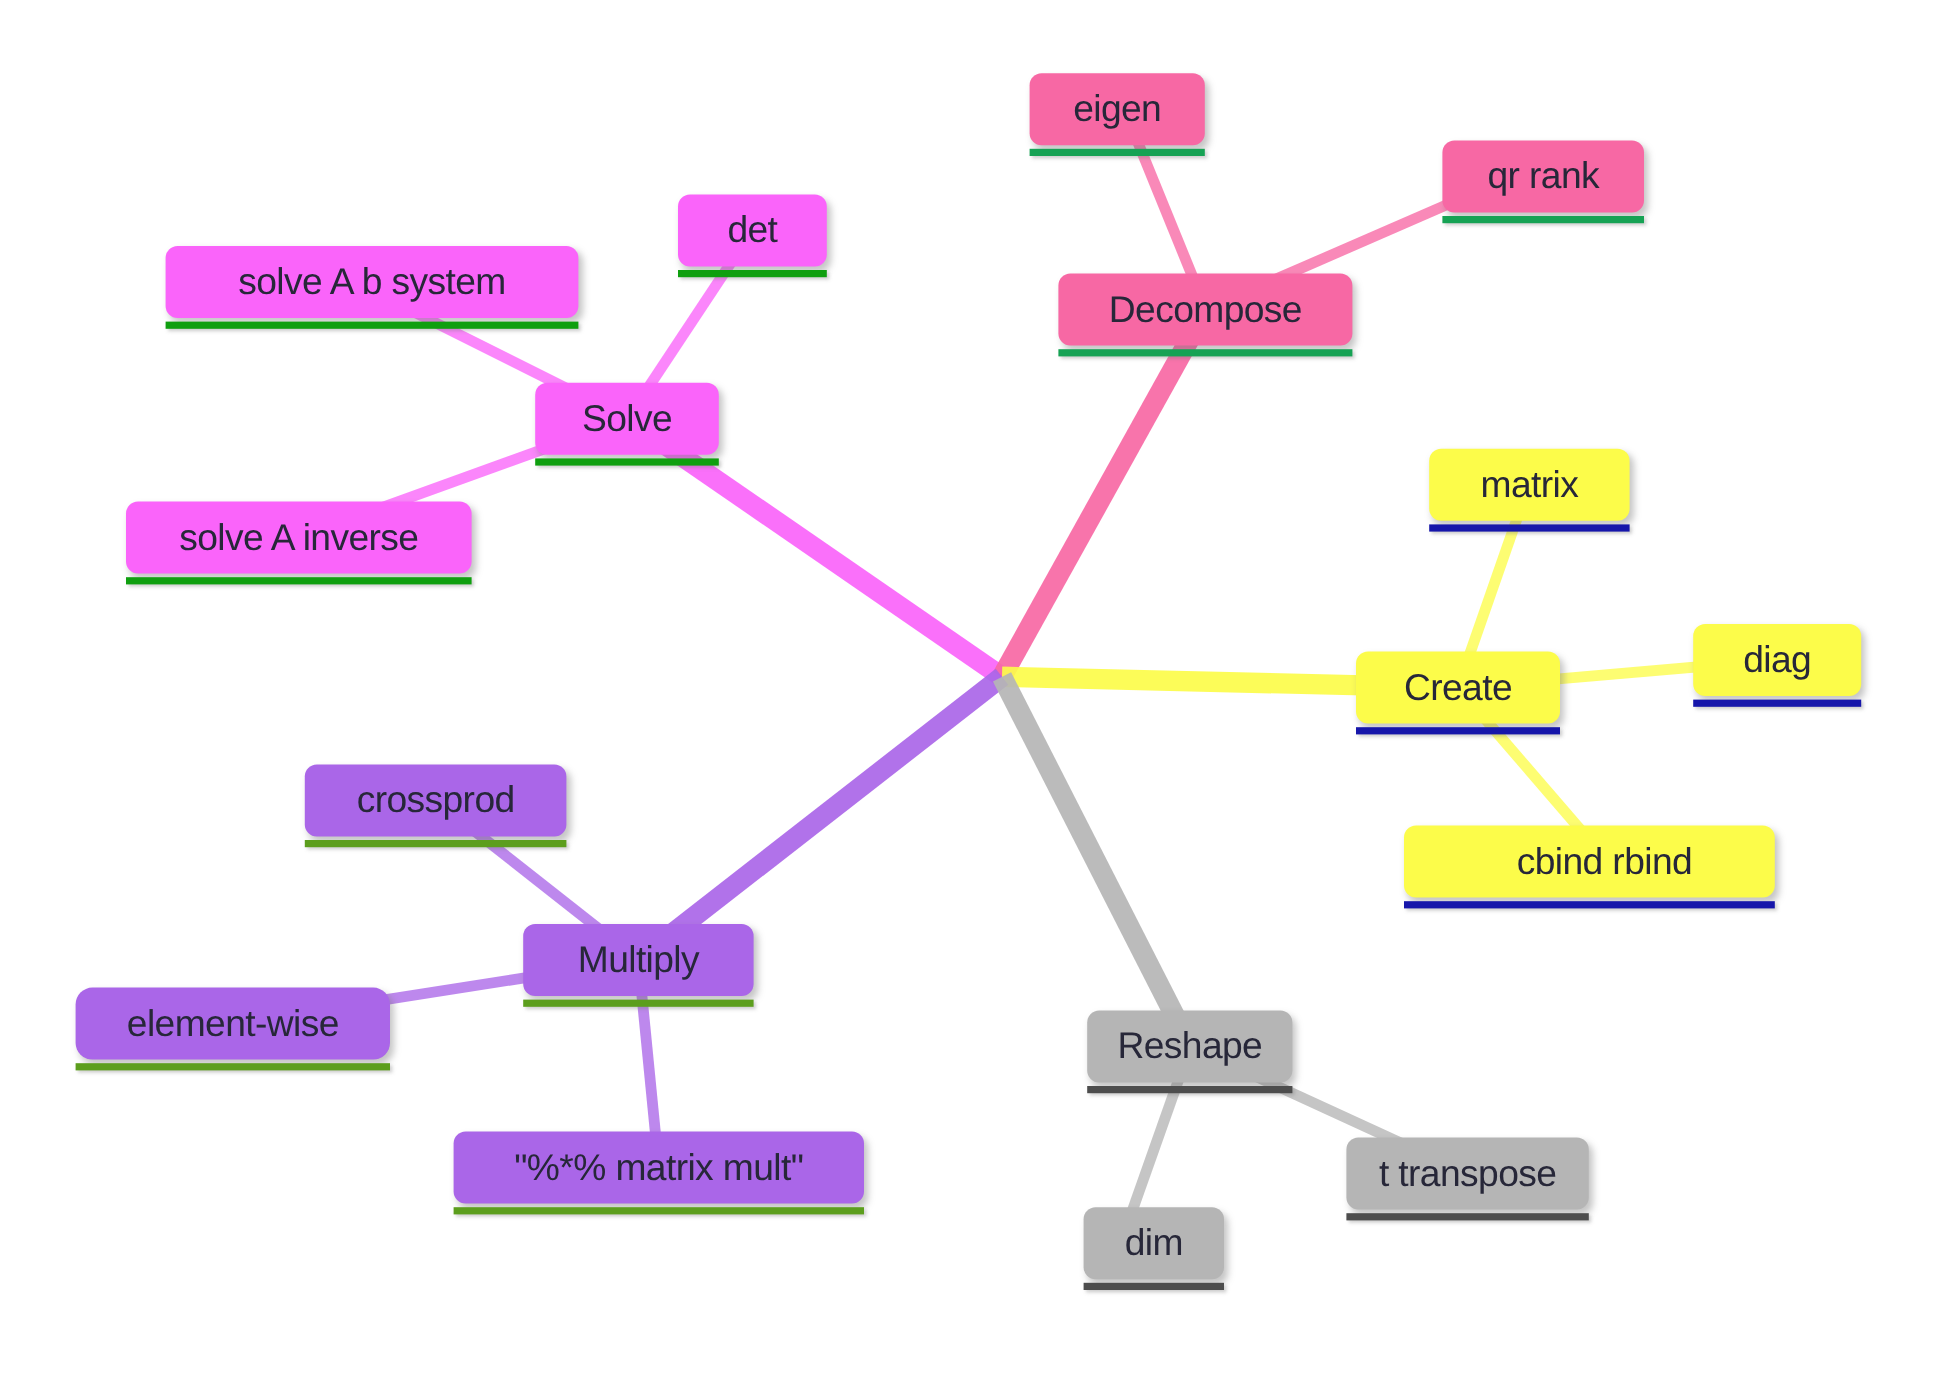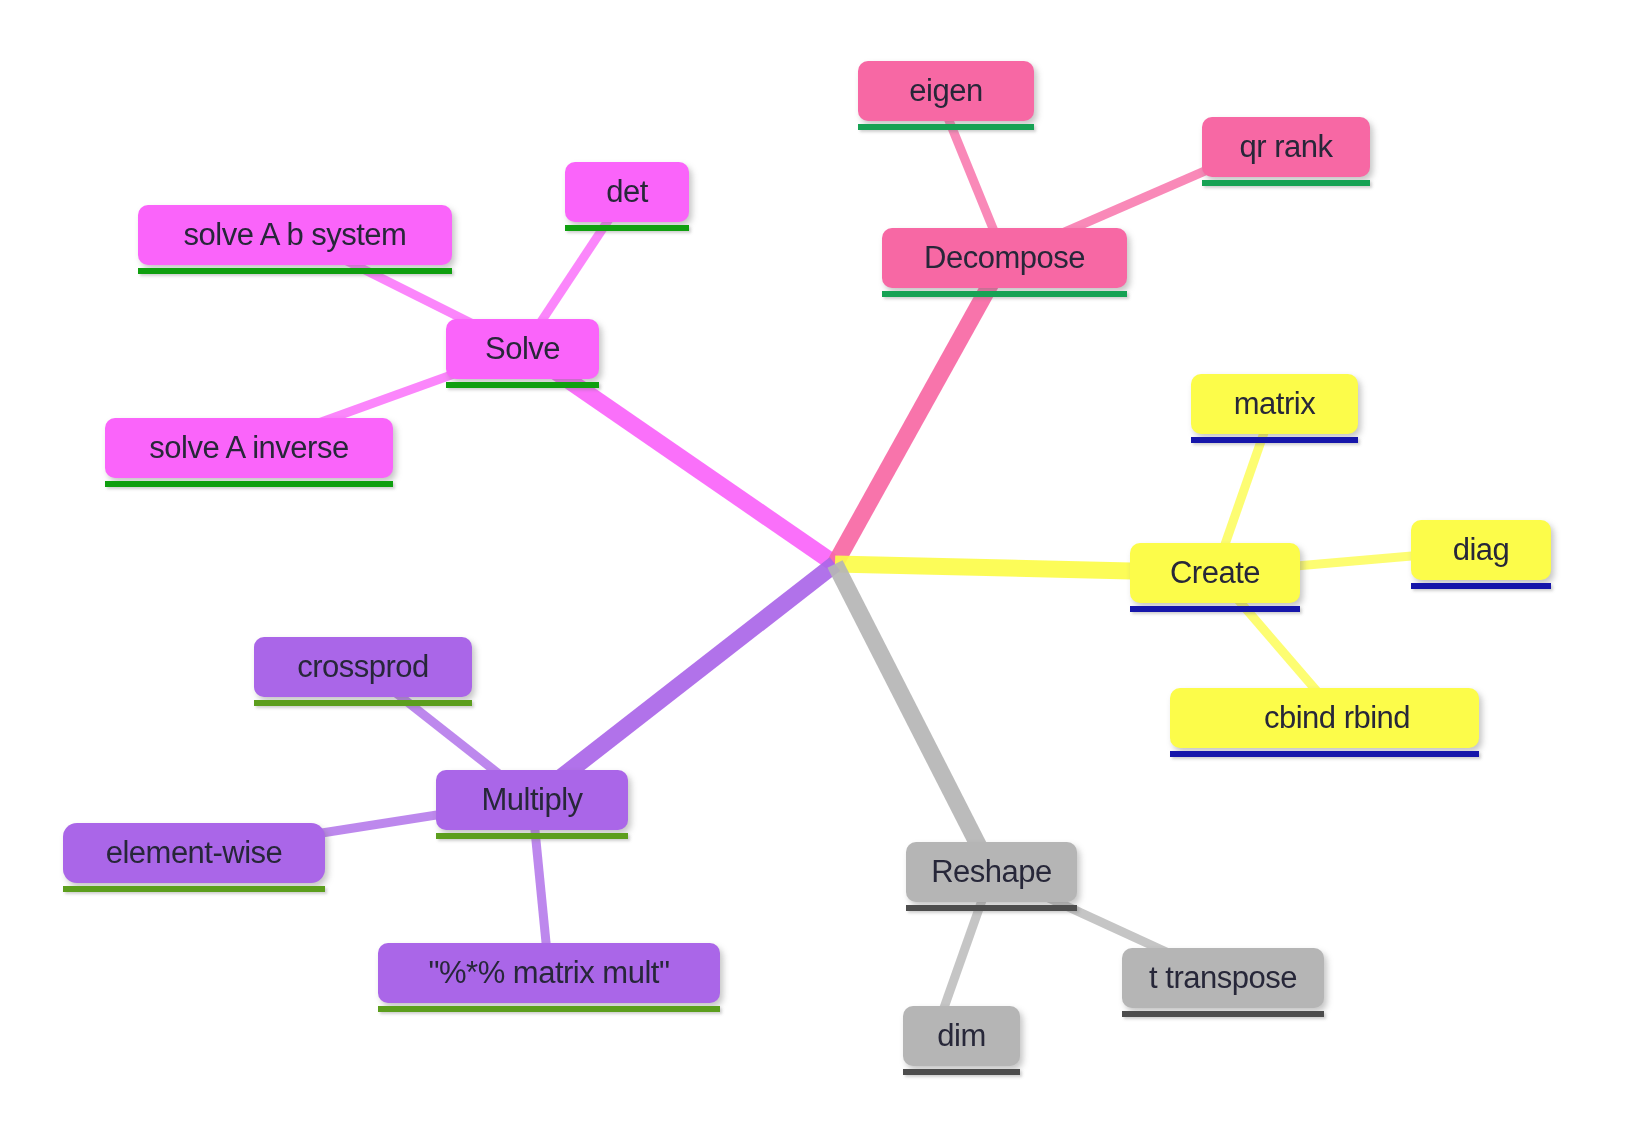--- a/index.html
+++ b/index.html
@@ -41,26 +41,26 @@
   #c-center{
     position:absolute;z-index:1;
     left:659px;top:388px;width:352px;height:352px;
     background:#6c6ce8;border-radius:50%;
     display:flex;align-items:center;justify-content:center;
     font-size:28px;color:#3a3a50;text-align:center;
   }
 
   
   #n-solve{left:446px;top:319px;width:153px;text-align:right;}
-  #n-sabs{left:138px;top:205px;width:314px;}
+  #n-sabs{left:138px;top:205px;width:344px;}
   #n-det{left:565px;top:162px;width:124px;}
   #n-sai{left:105px;top:418px;width:288px;}
   
   #n-decompose{left:882px;top:228px;width:245px;}
-  #n-eigen{left:858px;top:61px;width:176px;text-align:right;}
+  #n-eigen{left:858px;top:61px;width:146px;text-align:right;}
   #n-qrrank{left:1170px;top:117px;width:168px;margin-left:32px;}
   
   #n-create{left:1130px;top:543px;width:170px;}
   #n-matrix{left:1191px;top:374px;width:167px;}
   #n-diag{left:1411px;top:520px;width:140px;}
   #n-cbind{left:1170px;top:688px;width:284px;padding-left:25px;}
   
   #n-multiply{left:436px;top:770px;width:192px;}
   #n-crossprod{left:254px;top:637px;width:218px;}
   #n-elementwise{left:63px;top:823px;width:262px;border-radius:14px;}

